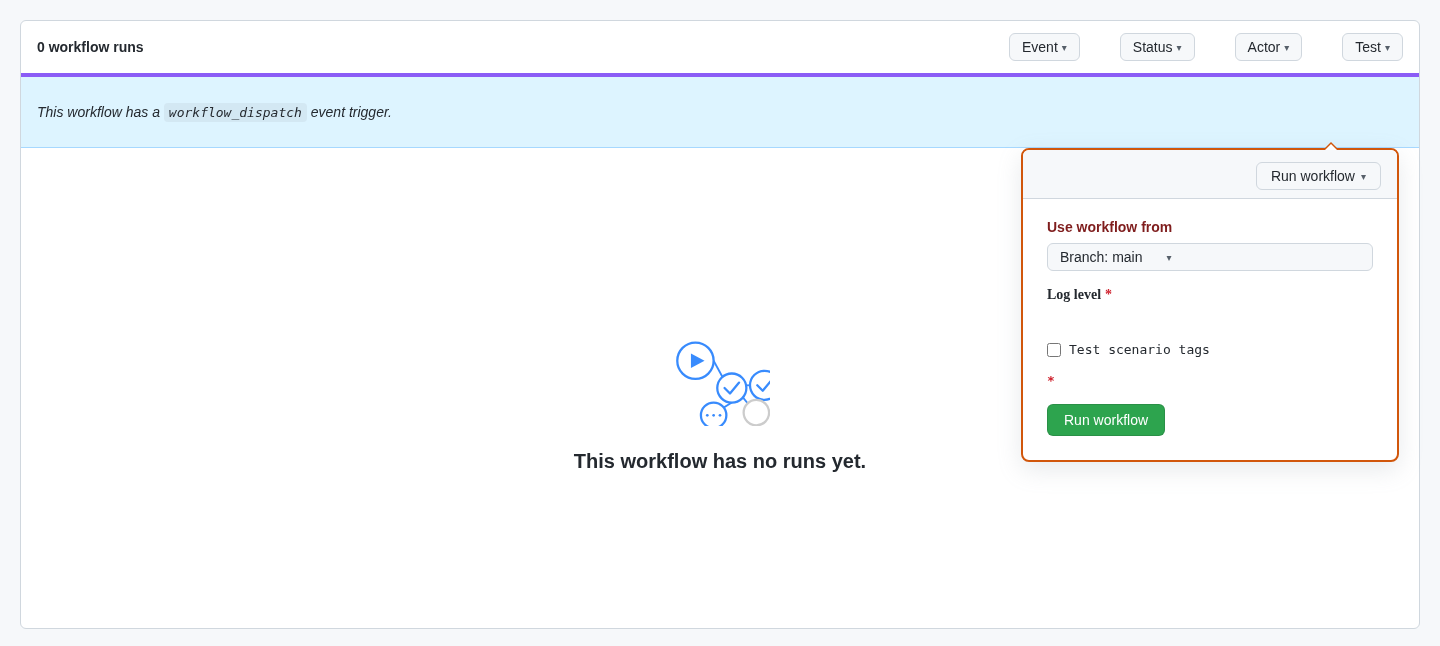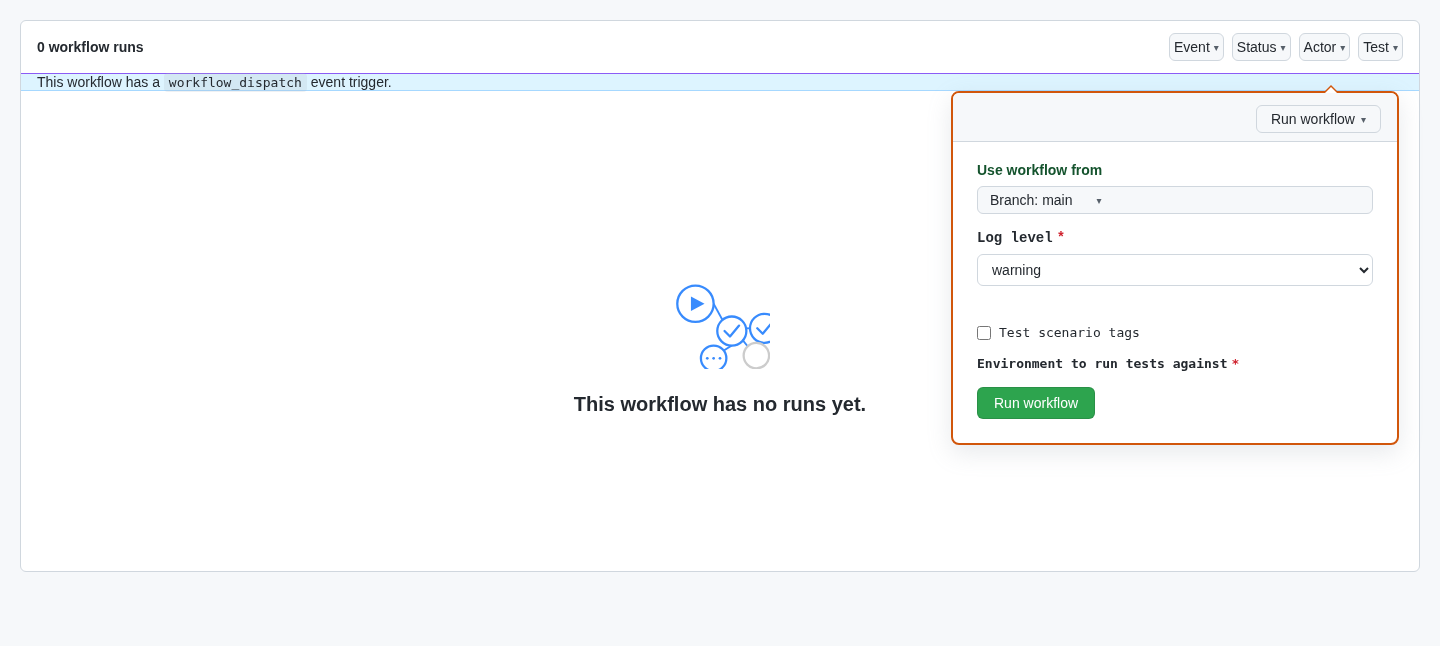--- a/index.html
+++ b/index.html
@@ -22,59 +22,61 @@
       border-radius: 6px;
       overflow: visible;
     }
 
     
     .header-row {
       display: flex;
       align-items: center;
       justify-content: space-between;
       padding: 12px 16px;
-      border-bottom: 1px solid #8b5cf6;
+      border-bottom: 4px solid #8b5cf6;
     }
 
     .workflow-runs-title {
       font-weight: 600;
       font-size: 14px;
       color: #24292f;
     }
 
     .filter-buttons {
       display: flex;
       gap: 8px;
     }
 
     .filter-btn {
       display: inline-flex;
       align-items: center;
       gap: 4px;
-      padding: 5px 4px;
-      background: #f6f8fa;
-      border: 1px solid #d0d7de;
-      border-radius: 6px;
-      font-size: 14px;
-      color: #24292f;
-      cursor: pointer;
+      padding: 5px 12px;
+      background: #f6f8fa;
+      border: 1px solid #d0d7de;
+      border-radius: 6px;
+      font-size: 14px;
+      color: #24292f;
+      cursor: pointer;
+      margin-left: 32px;
     }
 
     .filter-btn .caret {
       font-size: 10px;
       color: #57606a;
     }
 
     
     .info-banner {
       background: #ddf4ff;
       border-bottom: 1px solid #54aeff66;
-      padding: 0 16px;
-      font-size: 14px;
-      color: #24292f;
+      padding: 27px 16px;
+      font-size: 14px;
+      color: #24292f;
+      font-style: italic;
     }
 
     .info-banner code {
       font-family: ui-monospace, SFMono-Regular, "SF Mono", Menlo, monospace;
       font-size: 13px;
       background: rgba(175, 184, 193, 0.2);
       padding: 2px 5px;
       border-radius: 4px;
     }
 
@@ -101,21 +103,21 @@
       font-size: 20px;
       font-weight: 600;
       color: #24292f;
     }
 
     
     .run-workflow-panel {
       position: absolute;
       top: 0;
       right: 20px;
-      width: 448px;
+      width: 378px;
       background: #fff;
       border: 2px solid #d1560b;
       border-radius: 8px;
       box-shadow: 0 8px 24px rgba(140,149,159,0.2);
       z-index: 10;
     }
 
     .panel-header {
       display: flex;
       justify-content: flex-end;
@@ -177,31 +179,31 @@
 
     .field-group {
       display: flex;
       flex-direction: column;
       gap: 8px;
     }
 
     .field-label {
       font-weight: 600;
       font-size: 14px;
-      font-family: Liberation Mono, monospace;
+      font-family: Liberation Serif, serif;
       color: #24292f;
       display: flex;
       align-items: center;
       gap: 4px;
     }
 
     .field-label-plain {
       font-weight: 600;
       font-size: 14px;
-      color: #14532d;
+      color: #7f1d1d;
     }
 
     .required-star {
       color: #cf222e;
     }
 
     .branch-selector {
       display: inline-flex;
       align-items: center;
       gap: 24px;
@@ -362,36 +364,29 @@
               <span>Branch: main</span>
               <span class="caret">▾</span>
             </button>
           </div>
 
           <div class="field-group">
             <span class="field-label">
               <span>Log level</span>
               <span class="required-star">*</span>
             </span>
-            <select class="select-field">
-              <option value="warning">warning</option>
-              <option value="debug">debug</option>
-              <option value="info">info</option>
-              <option value="error">error</option>
-            </select>
           </div>
 
           <div class="checkbox-row">
             <input type="checkbox" class="checkbox-field" style="">
             <span>Test scenario tags</span>
           </div>
 
           <div class="field-group">
             <span class="env-label">
-              <span>Environment to run tests against</span>
               <span class="required-star">*</span>
             </span>
           </div>
 
           <button class="run-workflow-btn-main">
             <span>Run workflow</span>
           </button>
 
         </div>
       </div>

